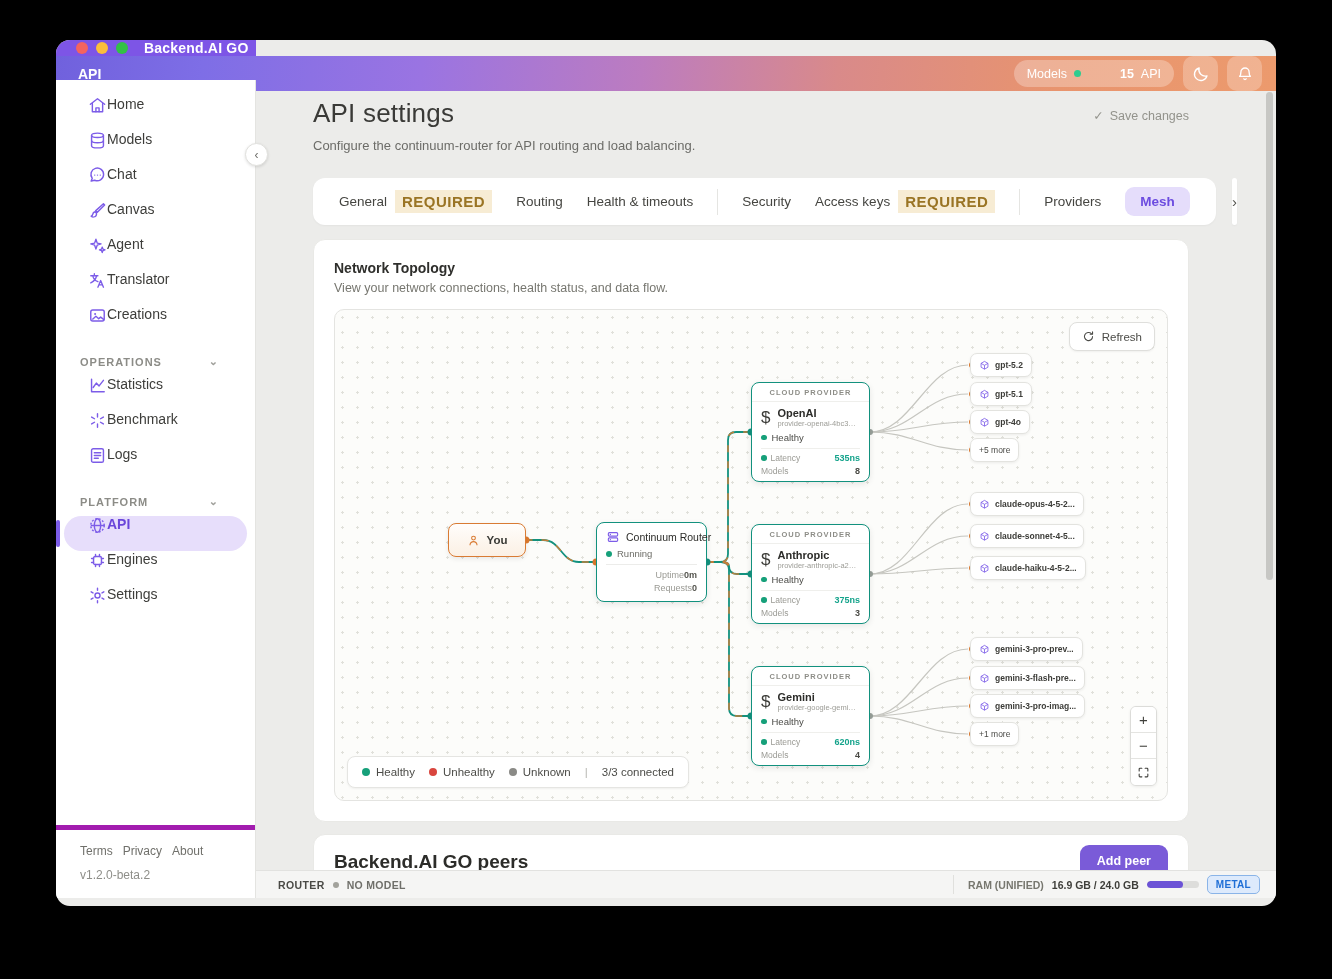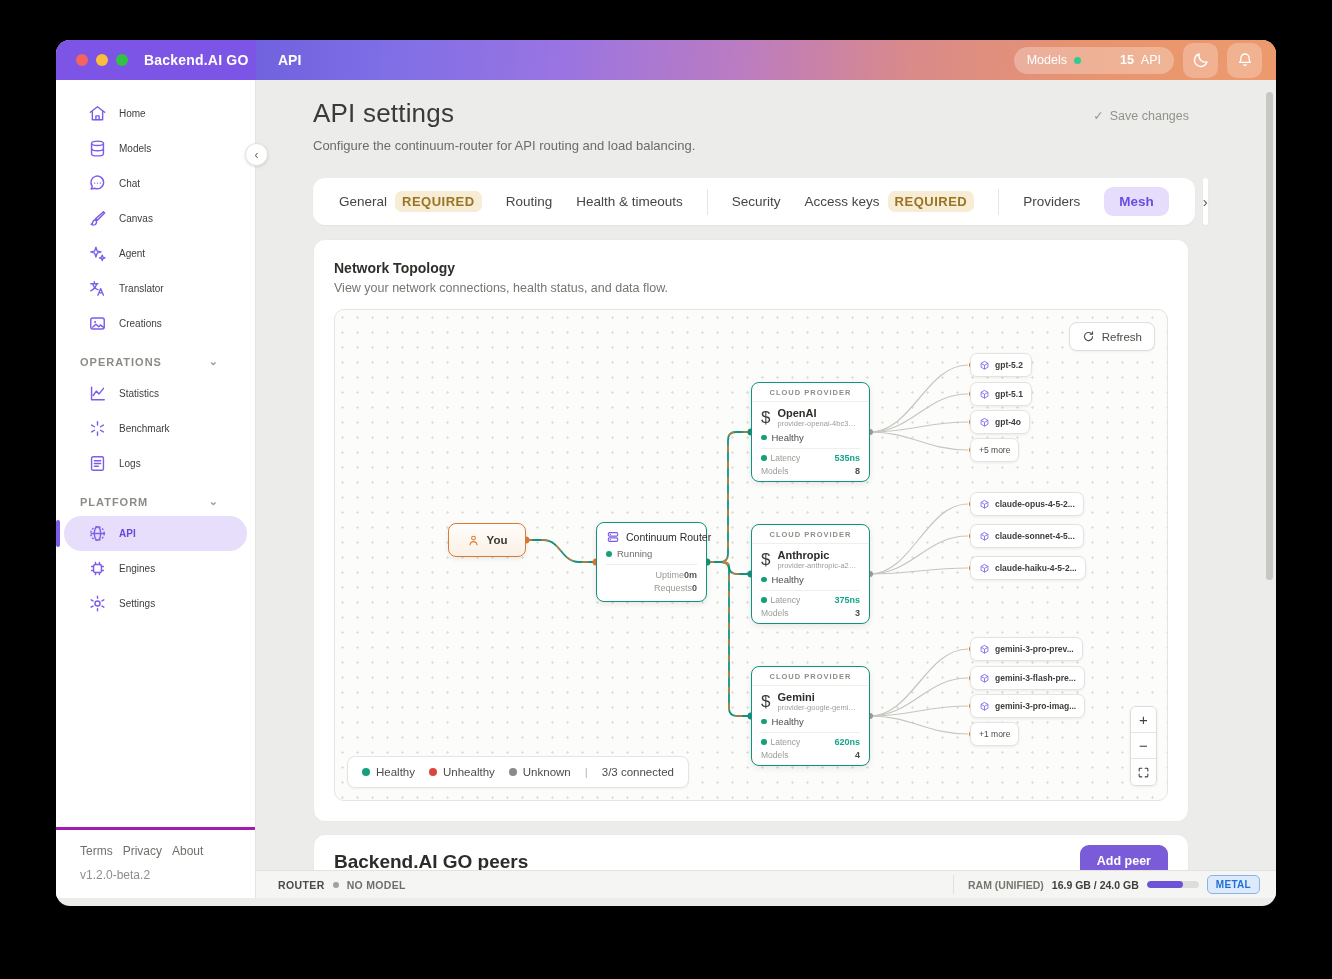--- a/index.html
+++ b/index.html
@@ -1,62 +1,62 @@
 <!DOCTYPE html>
 <html><head>
 <meta charset="utf-8">
 <style>
   * { margin:0; padding:0; box-sizing:border-box; }
   html,body { width:1332px; height:979px; background:#000; font-family:"Liberation Sans", sans-serif; overflow:hidden; }
 
   .win { position:absolute; left:56px; top:40px; width:1220px; height:866px; border-radius:14px; overflow:hidden; background:#ececea; }
 
   
-  .titlebar { display:flex; height:40px; }
+  .titlebar { display:flex; height:40px;flex-direction:column; }
   .tb-left { width:200px; background:#7d55e6; display:flex; align-items:center; padding-left:20px; flex:none; }
   .lights { display:flex; gap:8px; }
   .light { width:12px; height:12px; border-radius:50%; }
   .light.red{ background:#f4645f; } .light.yellow{ background:#fbbe3c; } .light.green{ background:#32c146; }
   .tb-title { color:#fff; font-size:14px; font-weight:700; margin-left:16px; letter-spacing:.2px; }
   .tb-right { flex:1; background:linear-gradient(95deg,#7061dd 0%,#7e6ee6 12%,#9a74e2 30%,#bc7cc0 48%,#d98a8a 64%,#e8946e 82%,#ec9a6d 100%); display:flex; align-items:center; padding:0 14px 0 22px; }
   .tb-tab { color:#fff; font-size:14px; font-weight:700; }
   .tb-spacer { flex:1; }
   .models-pill { display:flex; align-items:center; gap:7px; background:rgba(255,255,255,.28); border-radius:15px; height:27px; padding:0 13px; color:#fff; font-size:12.5px; }
   .models-pill .dot { width:7px; height:7px; border-radius:50%; background:#2ecc8f; }
   .models-pill b { font-weight:700;margin-left:32px; }
   .icon-btn { width:35px; height:35px; border-radius:10px; background:rgba(255,255,255,.25); display:flex; align-items:center; justify-content:center; margin-left:9px; color:#fff; }
   .icon-btn svg { width:18px; height:18px; }
 
   
   .shell { display:flex; height:818px; position:relative; }
   .sidebar { width:200px; background:#fff; flex:none; display:flex; flex-direction:column; padding-top:16px; border-right:1px solid #e4e4e1; position:relative; }
-  .side-item { display:flex; align-items:center; gap:12px; height:35px; padding-left:24px; font-size:10px; color:#3d3d3a; position:relative; border-radius:18px; margin:0 8px; cursor:pointer; }
+  .side-item { display:flex; height:35px; padding-left:24px; font-size:14px; color:#3d3d3a; position:relative; border-radius:18px; margin:0 8px; cursor:pointer; }
   .side-item .sicon { width:19px; height:19px; color:#7c5ce8; flex:none; display:flex; }
   .side-item .sicon svg { width:19px; height:19px; }
   .side-item.active { background:#e7defb; color:#6a46da; font-weight:600; }
   .side-item.active::before { content:""; position:absolute; left:-8px; top:4px; bottom:4px; width:3.5px; background:#7c5ce8; border-radius:2px; }
   .side-sec { display:flex; align-items:center; justify-content:space-between; padding:14px 36px 8px 24px; font-size:11px; letter-spacing:1px; color:#8c8c87; font-weight:600; }
   .side-sec .chev { color:#a0a09b; font-size:11px; }
-  .side-footer { margin-top:auto; border-top:3px solid #a21caf; padding:14px 0 16px 24px; font-size:12px; color:#70706b; }
+  .side-footer { margin-top:auto; border-top:5px solid #a21caf; padding:14px 0 16px 24px; font-size:12px; color:#70706b; }
   .side-footer .links { display:flex; gap:10px; }
   .side-footer .ver { margin-top:10px; color:#8e8e89; }
   .collapse-btn { position:absolute; left:189px; top:63px; width:23px; height:23px; border-radius:50%; background:#fff; border:1px solid #e0e0dd; box-shadow:0 1px 3px rgba(0,0,0,.12); display:flex; align-items:center; justify-content:center; color:#6e6e69; font-size:12px; z-index:6; cursor:pointer; }
 
   
   .mainwrap { flex:1; display:flex; flex-direction:column; min-width:0; }
   .main { height:790px; position:relative; overflow:hidden; }
   .content { width:876px; margin-left:57px; position:relative; padding-top:18px; }
   .page-title { font-size:26px; font-weight:400; color:#3a3a37; letter-spacing:.2px; }
   .page-sub { font-size:13px; color:#6c6c68; margin-top:9px; }
   .save-link { position:absolute; right:0; top:28px; font-size:12.5px; color:#93938c; display:flex; gap:6px; align-items:center; cursor:pointer; }
 
-  .tabs-row { display:flex; margin-top:25px; gap:8px; }
+  .tabs-row { display:flex; margin-top:25px; gap:16px; }
   .tabs-card { flex:1; background:#fff; border-radius:12px; height:47px; display:flex; align-items:center; padding:0 26px; gap:24px; box-shadow:0 1px 2px rgba(0,0,0,.04); }
   .tab { font-size:13.5px; color:#454541; display:flex; align-items:center; gap:8px; cursor:pointer; white-space:nowrap; }
-  .tab-badge { font-size:13px; font-weight:700; color:#9a7424; background:#f7ecd4; padding:3px 7px; border-radius:7px; letter-spacing:.5px; }
+  .tab-badge { font-size:15px; font-weight:700; color:#9a7424; background:#f7ecd4; padding:3px 7px; border-radius:0; letter-spacing:.5px; }
   .tab.active { background:#e5ddfb; color:#6c4ce0; padding:7px 15px; border-radius:9px; font-weight:600; }
   .tab-div { width:1px; height:26px; background:#e5e5e2; }
   .tabs-next { width:26px; height:47px; background:#fff; border-radius:10px; display:flex; align-items:center; justify-content:center; color:#55554f; font-size:15px; box-shadow:0 1px 2px rgba(0,0,0,.04); cursor:pointer; }
 
   .topo-card { margin-top:14px; background:#fff; border-radius:12px; border:1px solid #e9e9e6; padding:20px; }
   .topo-title { font-size:14px; font-weight:700; color:#2f2f2c; }
   .topo-sub { font-size:12.5px; color:#76766f; margin-top:5px; }
 
   .canvas { margin-top:14px; height:492px; border:1px solid #e4e4e1; border-radius:10px; position:relative; background-color:#fcfcfa;
             background-image:radial-gradient(#e0e0da 1px, transparent 1.2px); background-size:15px 15px; overflow:hidden; }

